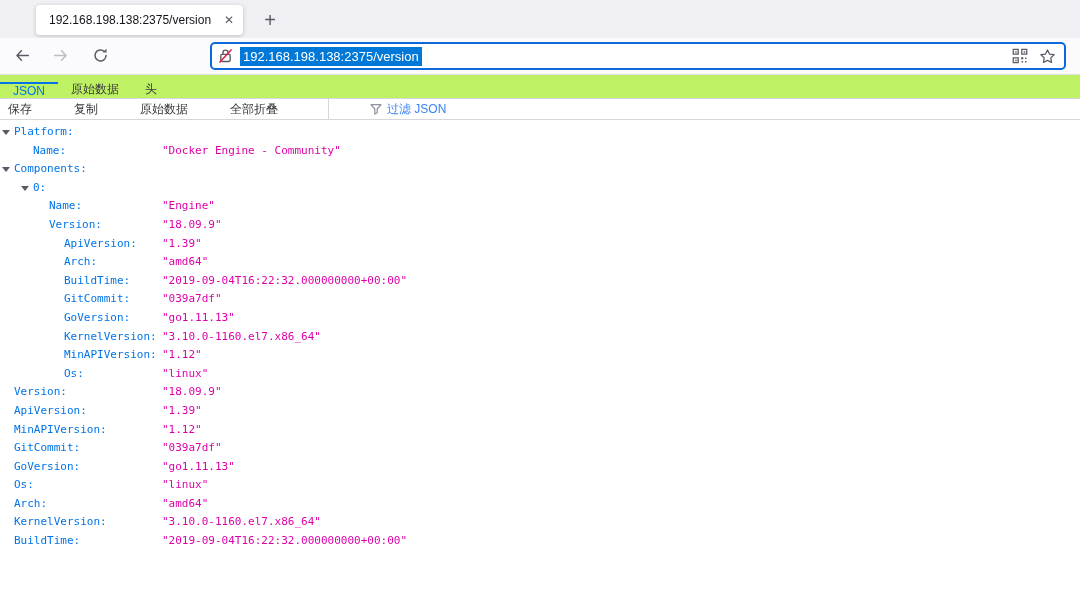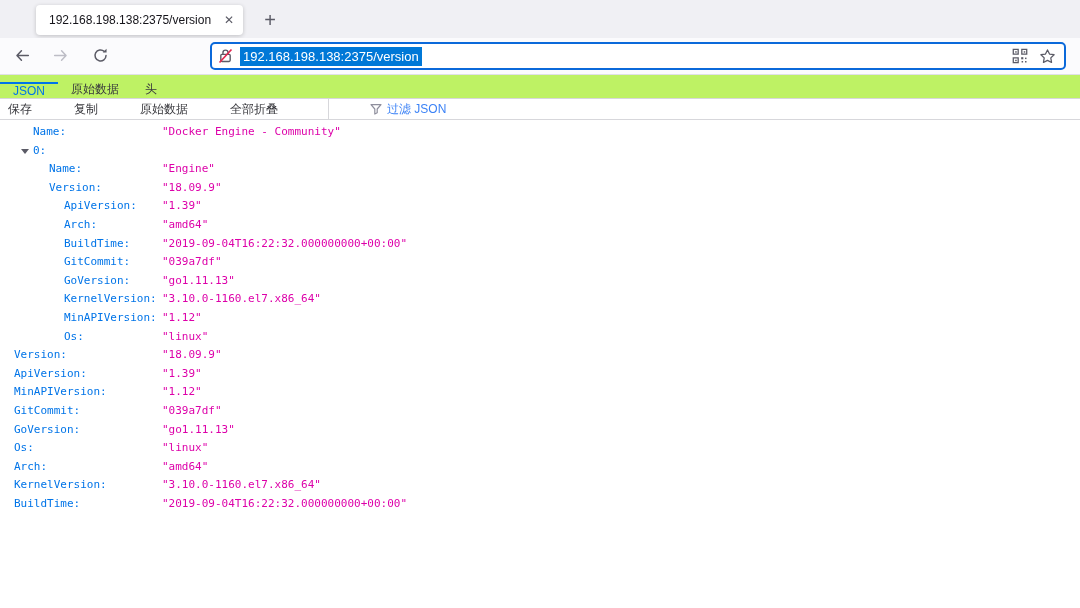--- a/index.html
+++ b/index.html
@@ -156,27 +156,37 @@
       <span style="display:flex;align-items:center;">
         <svg width="12" height="12" viewBox="0 0 12 12">
             <path d="M1 1.6h10L7.2 6v3.8L4.8 11V6z" fill="none" stroke="#8f8f9d" stroke-width="1.2" stroke-linejoin="round"></path>
           </svg>
       </span>
       <span class="filter-label">过滤 JSON</span>
     </div>
   </div>
 
   <div class="content">
+  <div class="jrow">
+    <span class="twisty" style="left: 2px;"></span>
+    <span class="key" style="left: 14px;">Platform:</span>
+    <span class="val"></span>
+  </div>
 
   <div class="jrow">
 
     <span class="key" style="left: 33px;">Name:</span>
     <span class="val">"Docker Engine - Community"</span>
   </div>
 
+  <div class="jrow">
+    <span class="twisty" style="left: 2px;"></span>
+    <span class="key" style="left: 14px;">Components:</span>
+    <span class="val"></span>
+  </div>
 
   <div class="jrow">
     <span class="twisty" style="left: 21px;"></span>
     <span class="key" style="left: 33px;">0:</span>
     <span class="val"></span>
   </div>
 
   <div class="jrow">
 
     <span class="key" style="left: 49px;">Name:</span>

